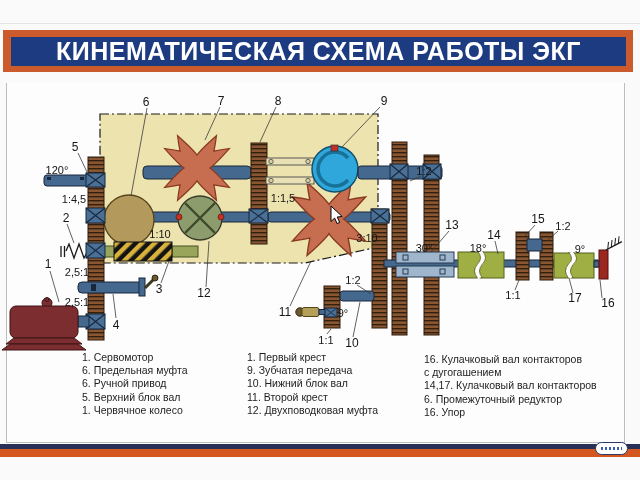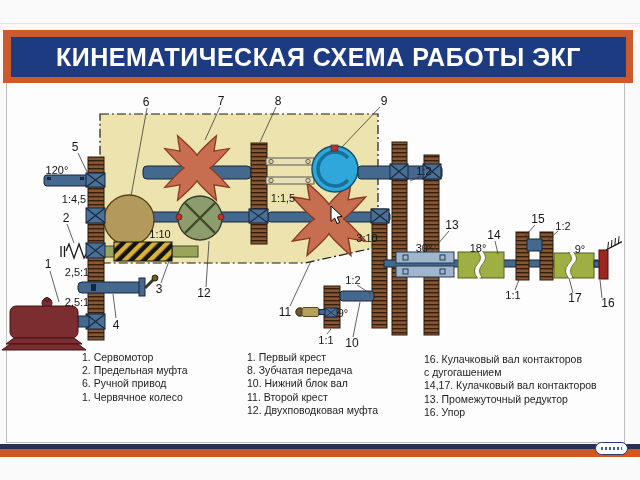--- a/index.html
+++ b/index.html
@@ -2,21 +2,21 @@
 <html><head>
 <meta charset="utf-8">
 <style>
   html,body{margin:0;padding:0;}
   body{
     width:640px;height:480px;position:relative;overflow:hidden;
     background:#fafafa;
     font-family:"Liberation Sans", sans-serif;
   }
   .top-line{position:absolute;left:0;top:23px;width:640px;height:1px;background:#e4e4e4;}
-  .poster-header{position:absolute;left:3px;top:30px;width:630px;height:53px;background:#cb5a2d;}
+  .poster-header{position:absolute;left:3px;top:30px;width:630px;height:42px;background:#cb5a2d;}
   .title-banner{
     position:absolute;left:8px;top:7px;right:7px;bottom:6px;background:#1d3b80;
     display:flex;align-items:center;justify-content:center;
   }
   .title-banner span{
     color:#ffffff;font-weight:bold;font-size:25px;letter-spacing:0.5px;white-space:nowrap;
   }
   .content-area{
     position:absolute;left:6px;top:83px;width:619px;height:360px;
     background:#fdfdfd;border:1px solid #bdbdbd;border-top:none;box-sizing:border-box;
@@ -298,36 +298,37 @@
     <text x="513" y="299">1:1</text>
     <text x="563" y="230">1:2</text>
     <text x="580" y="253">9°</text>
   </g>
 
   <path d="M331,206 L331,221.5 L334.6,218.1 L337.1,223.6 L339.7,222.4 L337.2,217 L342.2,216.5 Z" fill="#ffffff" stroke="#000000" stroke-width="1"></path>
 </svg>
 
 <div class="legend-col" id="legend-col1">
   <span>1. Сервомотор</span>
-  <span>2. Предельная муфта</span>
+  <span>6. Предельная муфта</span>
   <span>6. Ручной привод</span>
+  <span>5. Верхний блок вал</span>
   <span>1. Червячное колесо</span>
 </div>
 <div class="legend-col" id="legend-col2">
   <span>1. Первый крест</span>
-  <span>8. Зубчатая передача</span>
+  <span>9. Зубчатая передача</span>
   <span>10. Нижний блок вал</span>
   <span>11. Второй крест</span>
   <span>12. Двухповодковая муфта</span>
 </div>
 <div class="legend-col" id="legend-col3">
   <span>16. Кулачковый вал контакторов</span>
   <span>с дугогашением</span>
   <span>14,17. Кулачковый вал контакторов</span>
-  <span>13. Промежуточный редуктор</span>
+  <span>6. Промежуточный редуктор</span>
   <span>16. Упор</span>
 </div>
 
 <div class="footer-navy"></div>
 <div class="footer-orange"></div>
 <div class="logo-badge">
     <i></i>
   </div>
 
 </body></html>

